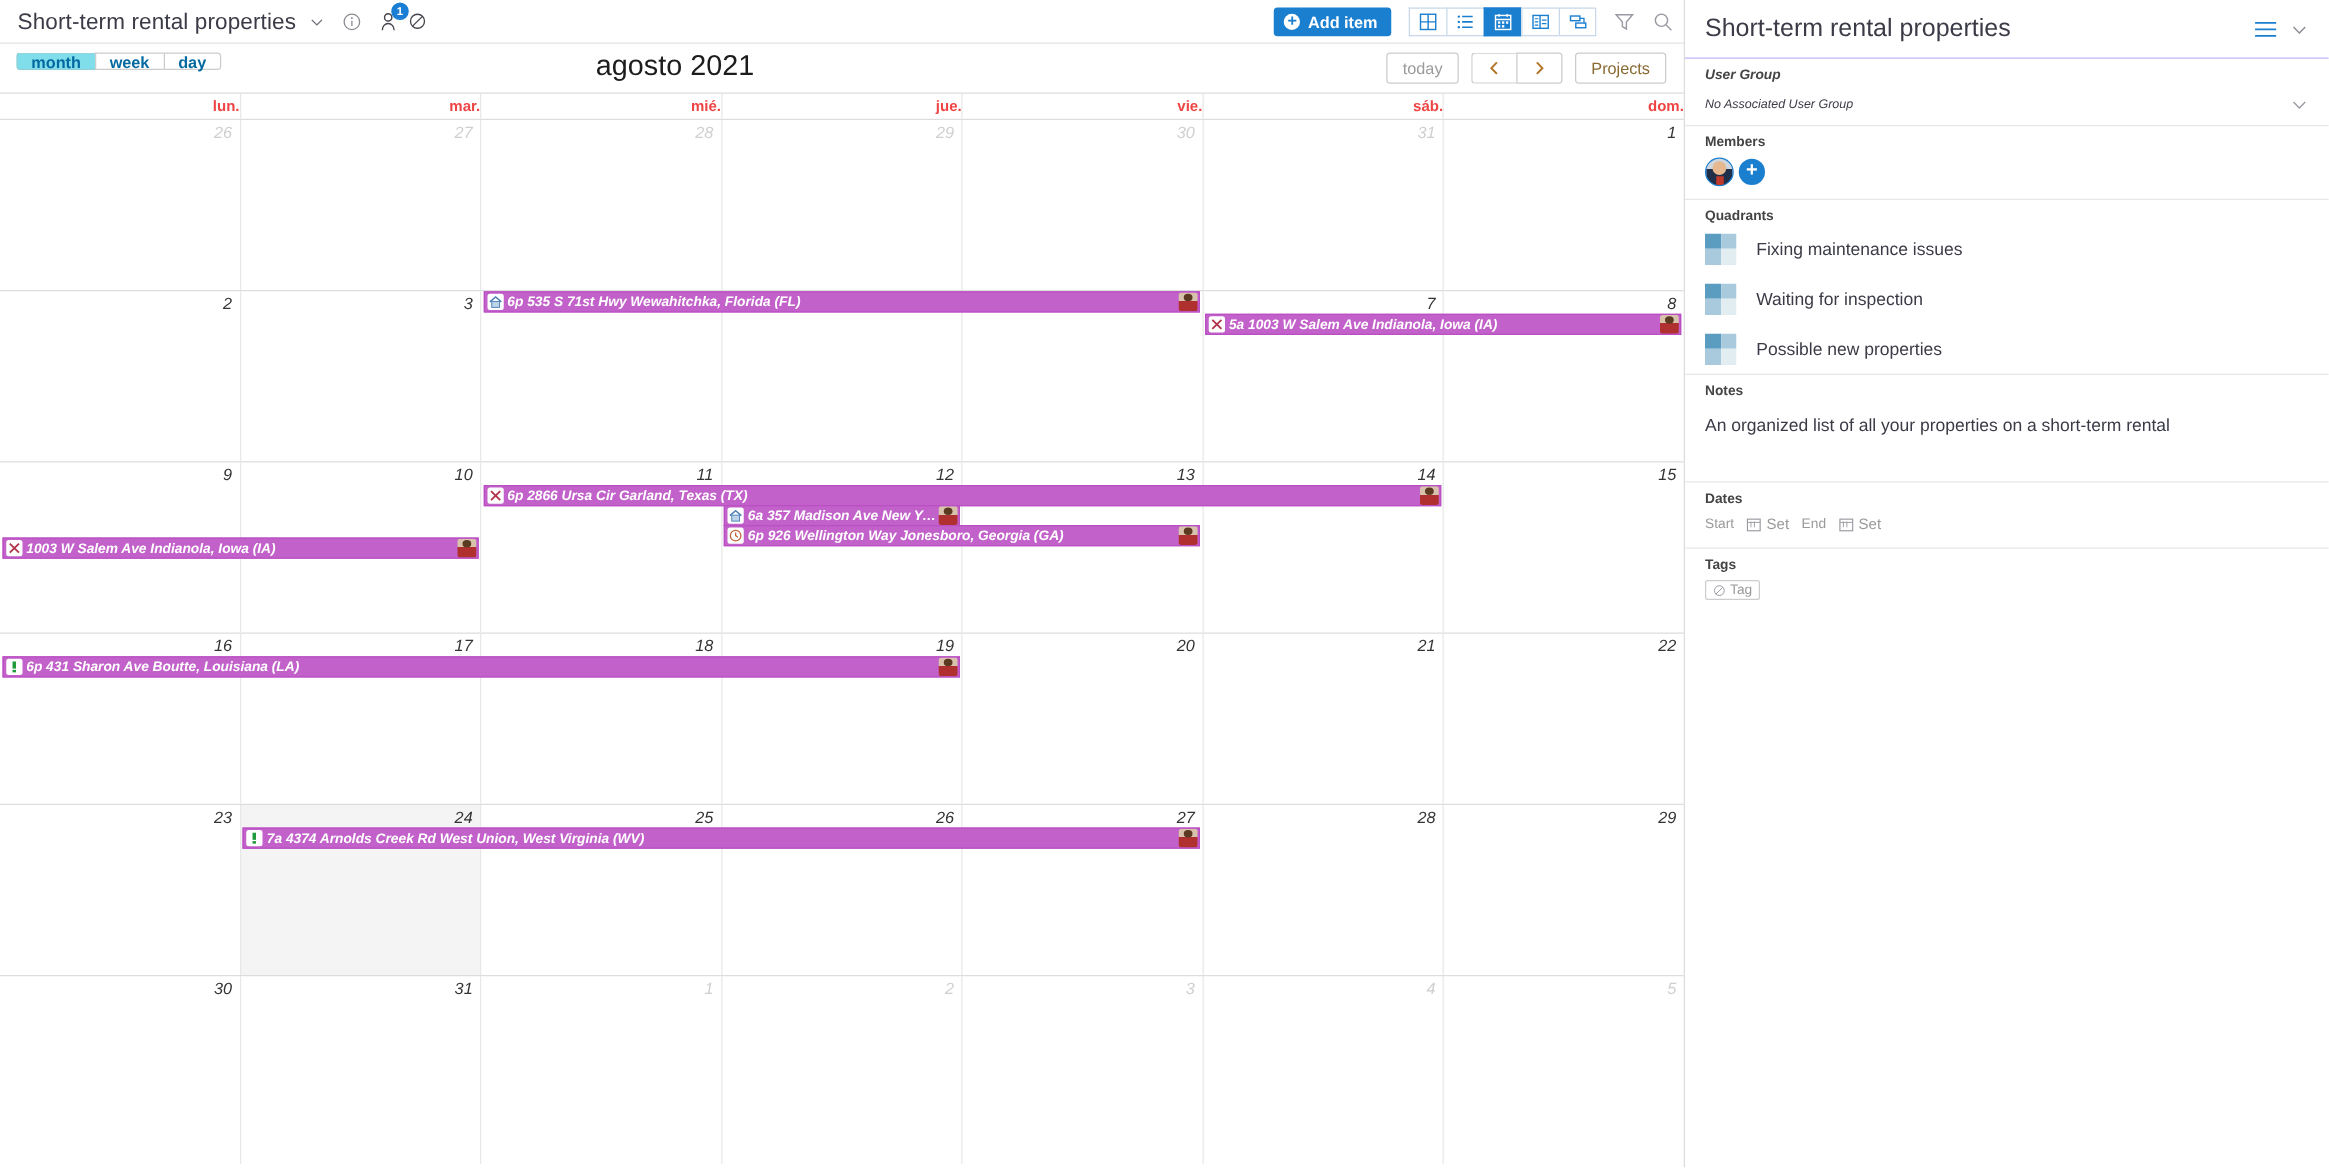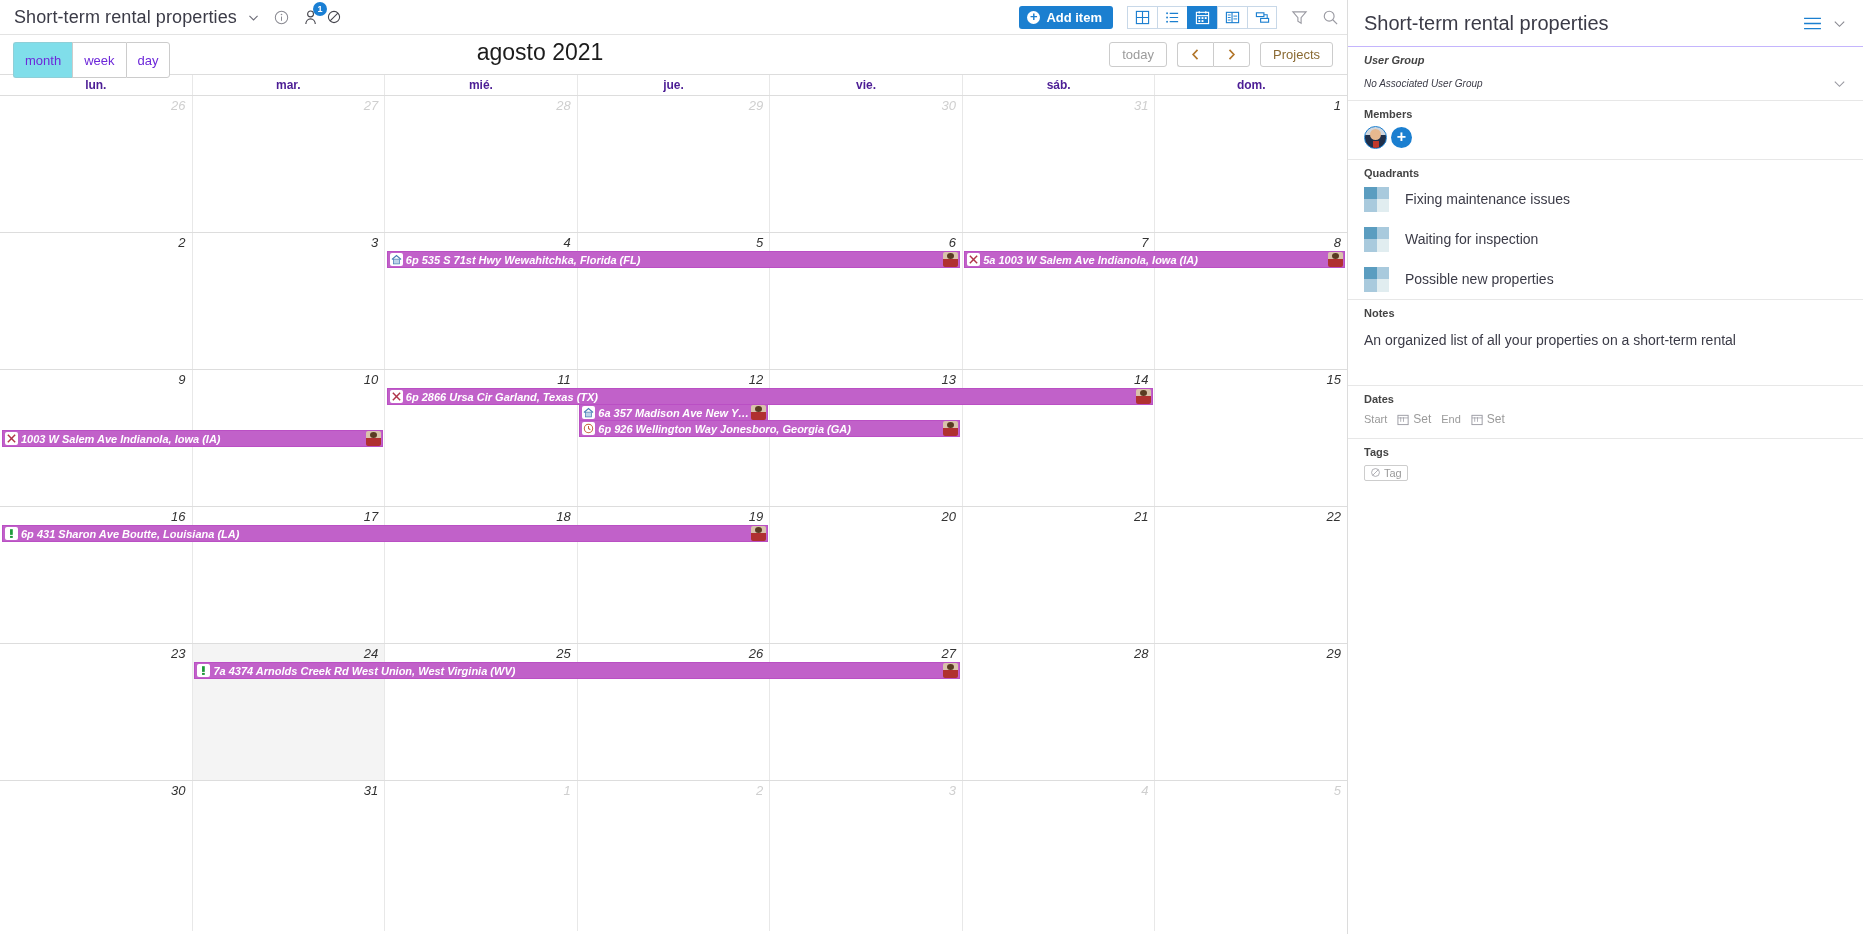--- a/index.html
+++ b/index.html
@@ -53,22 +53,22 @@
     display:flex;align-items:center;justify-content:center;background:#fff;cursor:pointer;
   }
   .viewbtn:last-child { border-right:1px solid #c8d8e8; }
   .viewbtn.active { background:#1b7fd0; border-color:#1b7fd0; }
   .icon-tool { margin-left:14px; cursor:pointer; }
 
   
   #caltoolbar { height: 39px; position: relative; }
   #viewmodes { position:absolute; left:13px; top:7px; display:flex; }
   .vm {
-    height:36px; padding:0 11px; border:1px solid #ccc; border-right:none;
-    font-size:13px; color:#6d28d9; display:flex;align-items:center; background:#fff; cursor:pointer;
+    height:14px; padding:0 11px; border:1px solid #ccc; border-right:none;
+    font-size:13px; color:#0369a1; display:flex;align-items:center; background:#fff; cursor:pointer;font-weight:bold;
   }
   .vm:first-child { border-radius:3px 0 0 3px; }
   .vm:last-child { border-right:1px solid #ccc; border-radius:0 3px 3px 0; }
   .vm.active { background:#80deea; border-color:#8ecfd8; }
   #cal-title {
     position:absolute; left:0; right:0; top:4px; text-align:center;
     font-size:23px; color:#1c1c1c; font-weight:400;
   }
   #cal-title { left: 260px; width: 560px; }
   #calnav { position:absolute; right:14px; top:7px; display:flex; }
@@ -78,21 +78,21 @@
     background:#fff; cursor:pointer; color:#333; border-radius:3px;
   }
   #today-btn { color:#9b9b9b; margin-right:10px; }
   #prev-btn { border-radius:3px 0 0 3px; border-right:none; color:#b2762a; font-size:15px;}
   #next-btn { border-radius:0 3px 3px 0; color:#b2762a; font-size:15px; margin-right:10px;}
   #projects-btn { color:#8a6a33; }
 
   
   #dayhead { display:flex; border-top:1px solid #ddd; border-bottom:1px solid #ddd; height:22px; }
   .dh {
-    flex:1; text-align:center; font-size:12px; font-weight:bold; color:#4c1d95;
+    flex:1; text-align:right; font-size:12px; font-weight:bold; color:#ef4444;
     border-left:1px solid #e8e8e8; line-height:21px;
   }
   .dh:first-child { border-left:none; }
 
   
   #grid { display:flex; flex-direction:column; }
   .week { display:flex; position:relative; border-bottom:1px solid #ddd;font-style:italic; }
   .week.w0 { height:137px; }
   .week.w1 { height:137px; }
   .week.w2 { height:137px; }
@@ -347,21 +347,21 @@
           </div>
           <div class="cell">
             <div class="dnum">6</div>
           </div>
           <div class="cell">
             <div class="dnum">7</div>
           </div>
           <div class="cell">
             <div class="dnum">8</div>
           </div>
-          <div class="ev" style="left: calc(28.5714% + 2px); width: calc(42.8571% - 4px); top: 18px; background: rgb(193, 97, 201);">
+          <div class="ev" style="left: calc(28.5714% + 2px); width: calc(42.8571% - 4px); top: 0; background: rgb(193, 97, 201);">
             <span class="evico">
               <svg width="11" height="11" viewBox="0 0 12 12">
                 <path d="M1 6l5-4.3L11 6" fill="none" stroke="#4a7fb5" stroke-width="1.2"></path>
                 <rect x="2.6" y="5.6" width="6.8" height="5.2" fill="#bcd4e8" stroke="#4a7fb5" stroke-width=".8"></rect>
               </svg>
             </span>
             <span class="evtxt">6p 535 S 71st Hwy Wewahitchka, Florida (FL)</span>
             <span class="avatar-sm"></span>
           </div>
           <div class="ev" style="left: calc(71.4286% + 2px); width: calc(28.5714% - 4px); top: 18px; background: rgb(193, 97, 201);">

